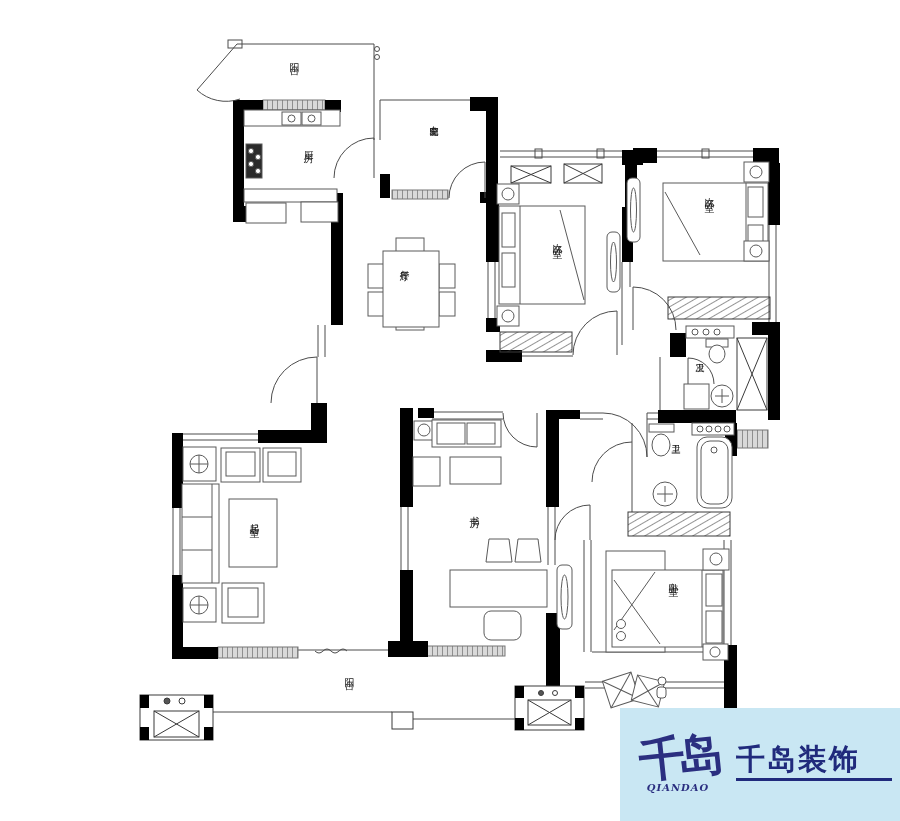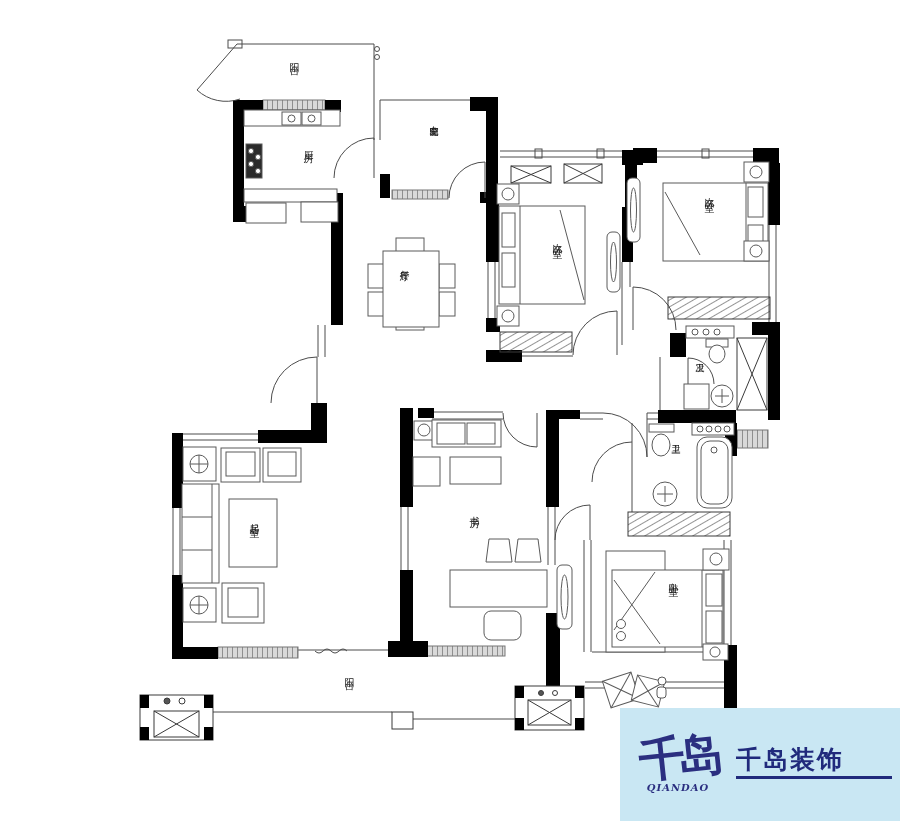--- a/index.html
+++ b/index.html
@@ -13,21 +13,21 @@
   
   .logo{position:absolute;left:620px;top:708px;width:280px;height:113px;
         background:#c9e7f3;display:flex;align-items:center;gap:8px;
         padding:4px 8px;box-sizing:border-box;}
   .logo-mark-wrap{width:100px;flex:0 0 auto;text-align:center;position:relative;}
   .logo-mark{font-family:"DejaVu Serif",serif;font-weight:bold;font-size:46px;
              color:#2b2f80;transform:rotate(-6deg);letter-spacing:-7px;line-height:0.95;}
   .logo-mark-caption{font-family:"DejaVu Serif",serif;font-style:italic;font-weight:bold;
              font-size:10px;color:#2b2f80;letter-spacing:1px;margin-top:2px;}
   .logo-right{flex:1;}
-  .logo-company{font-weight:bold;font-size:25px;color:#202a7c;letter-spacing:2px;
+  .logo-company{font-weight:bold;font-size:29px;color:#202a7c;letter-spacing:2px;
                 line-height:1.1;white-space:nowrap;}
   .logo-divider{height:3px;background:#202a7c;margin:3px 0 4px;}
   .logo-tagline{font-weight:bold;font-size:15px;color:#202a7c;letter-spacing:1px;white-space:nowrap;}
 </style>
 </head>
 <body>
 
 <div id="stage">
 
 <svg id="plan-svg" width="900" height="821" viewBox="0 0 900 821">

